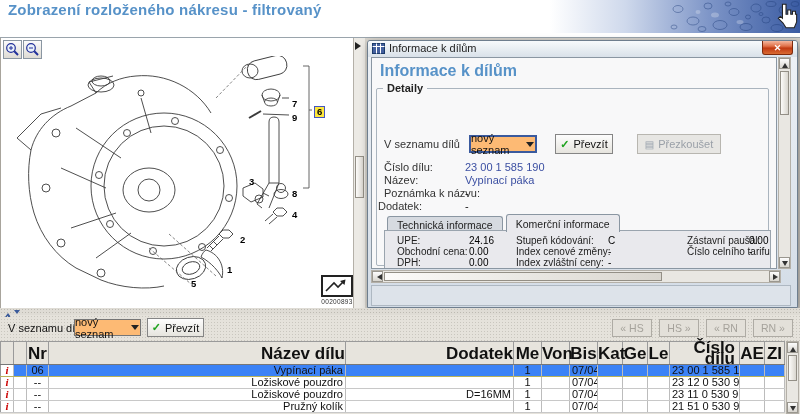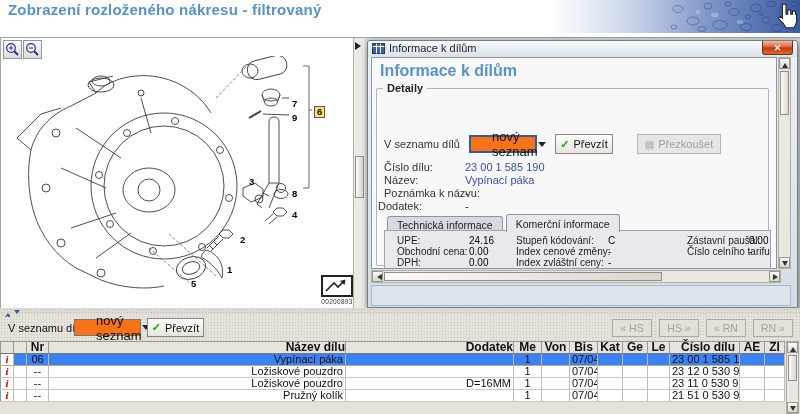--- a/index.html
+++ b/index.html
@@ -54,21 +54,21 @@
           border-radius:0 0 3px 3px;background:linear-gradient(#F4B79E,#E07048 40%,#C13A12 55%,#D96B33);
           color:#fff;font-size:9px;font-weight:bold;text-align:center;line-height:12px;padding:0;}
   .dlg-content{position:absolute;left:3px;top:16px;width:406px;height:212px;background:#F8F8F9;
           border:1px solid #8A96A2;overflow:hidden;}
   .dlg-heading{position:absolute;left:8px;top:4px;font-size:16px;font-weight:bold;color:#5792C8;}
   .fieldset{position:absolute;left:4px;top:30px;width:393px;height:178px;border:1px solid #AAB4BE;border-radius:2px;}
   .legend{position:absolute;left:6px;top:-7px;background:#F8F8F9;padding:0 4px;font-weight:bold;color:#222;}
   .lbl{position:absolute;color:#333;white-space:nowrap;}
   .val{position:absolute;color:#111;white-space:nowrap;}
   .val.link{color:#3B4FA2;}
-  .dd{position:absolute;background:#f97316;display:flex;align-items:center;padding-left:21px;font-size:13px;}
+  .dd{position:absolute;background:#fdba74;display:flex;align-items:center;padding-left:0;font-size:11px;}
   .dd-arrow{margin-left:auto;width:13px;align-self:stretch;display:flex;align-items:center;justify-content:center;}
   .dd-arrow i{width:0;height:0;border:4px solid transparent;border-top:5px solid #222;margin-top:4px;}
   .btn{position:absolute;display:flex;align-items:center;justify-content:center;gap:4px;
        background:linear-gradient(#FDFDFD,#E6E4DE);border:1px solid #858585;font-size:11px;color:#111;padding:0;}
   .btn .chk{color:#1FA31F;font-weight:bold;}
   .btn.disabled{color:#9AA0A8;background:#E7E6E3;border-color:#B8B6B0;}
   .btn.disabled .vicon{color:#98A2AC;font-size:10px;}
   .dlg-dd{left:92px;top:46px;width:68px;height:18px;border:2px solid #3A5A9E;}
   .btn-take{left:178px;top:45px;width:58px;height:20px;}
   .btn-verify{left:260px;top:45px;width:84px;height:20px;}
@@ -105,21 +105,21 @@
   .bt-dd{left:74px;top:4px;width:67px;height:17px;border:1px solid #767676;}
   .bt-take{left:147px;top:3px;width:57px;height:19px;}
   .navbtns{position:absolute;right:7px;top:4px;display:flex;gap:7px;}
   .navbtn{width:40px;height:18px;background:#E3E0D9;border:1px solid #AEABA4;color:#A5A29B;
           font-size:10.5px;text-align:center;line-height:16px;padding:0;}
 
   
   .ptable{position:absolute;left:0;top:33px;border-collapse:collapse;table-layout:fixed;width:784px;
           background:#fff;font-size:11px;}
   .ptable th{background:#E7E4DD;border:1px solid #9A9A9A;border-bottom:1px solid #777;height:12px;
-             padding:0;font-weight:bold;font-size:12px;line-height:11px;}
+             padding:0;font-weight:bold;font-size:17px;line-height:11px;}
   .ptable td{border-right:1px solid #BCBCBC;border-bottom:1px solid #C8C8C8;height:12px;line-height:11px;
              padding:0 2px;white-space:nowrap;overflow:hidden;}
   .ptable td:first-child{border-left:1px solid #9A9A9A;}
   .ptable tr.selected td{background:#3b82f6;border-bottom:1px solid #B9B25A;}
   .ptable tr.selected td.col-info{background:#fff;}
   td.col-info{color:#CC0000;font-family:"Liberation Serif","DejaVu Serif",serif;
               font-style:italic;font-weight:bold;text-align:center;font-size:11px;}
   .col-nr,.col-me,.col-von,.col-bis,.col-kat,.col-ge,.col-le{text-align:center;}
   .col-cislo{text-align:right;padding-right:4px !important;}
   .col-name,.col-dodatek{padding-left:4px !important;text-align:right;}

